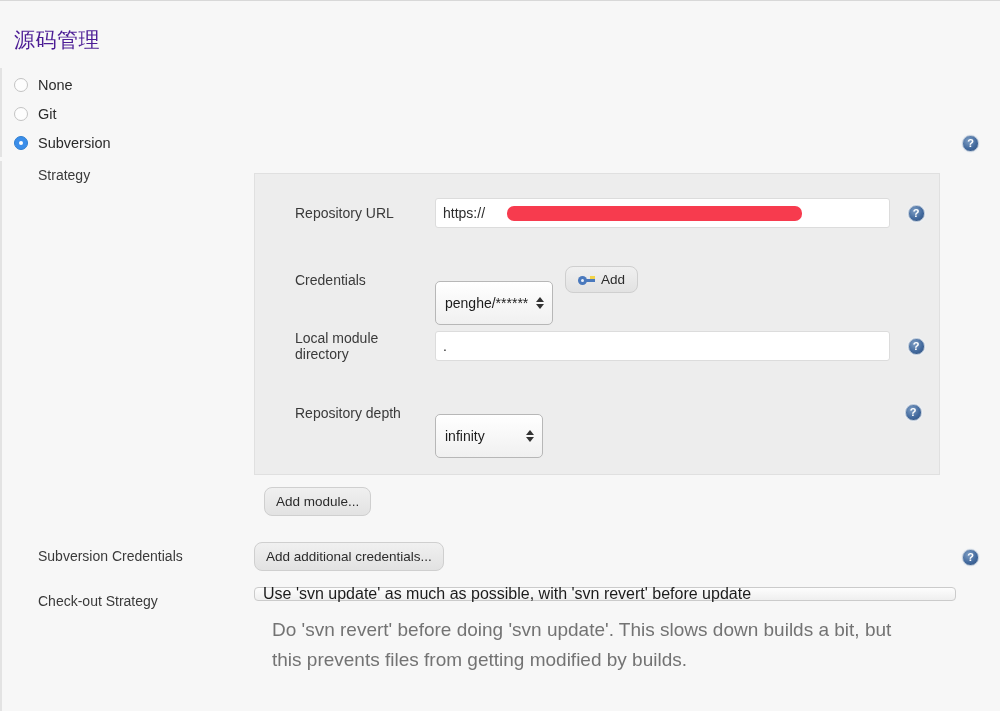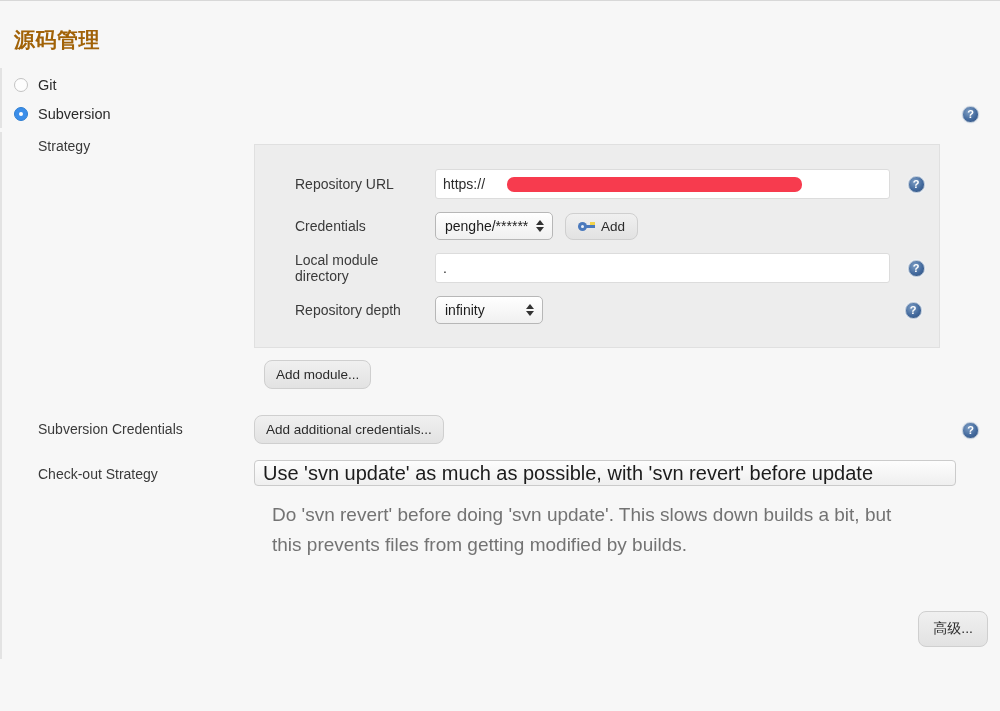--- a/index.html
+++ b/index.html
@@ -17,22 +17,22 @@
     position: relative;
     width: 1000px;
     height: 711px;
     background: #f7f7f7;
     border-top: 1px solid #d8d8d8;
   }
 
   
   .page-title {
     font-size: 21px;
-    font-weight: bold;
-    color: #a16207;
+    font-weight: normal;
+    color: #4c1d95;
     padding: 11px 0 0 14px;
     letter-spacing: 0.5px;
   }
 
   
   .scm-block {
     margin-top: 10px;
     border-left: 2px solid #e3e3e3;
     padding: 2px 0 0 0;
   }
@@ -172,32 +172,33 @@
     height: 15px;
     width: 295px;
     background: #f73b4e;
     border-radius: 7px;
     margin-left: 1px;
     vertical-align: middle;
   }
 
   
   .select {
-    height: 28px;
+    height: 44px;
     background: linear-gradient(#ffffff, #f0f0f0);
     border: 1px solid #b7b7b7;
     border-radius: 5px;
     display: inline-flex;
     align-items: center;
     padding: 0 24px 0 9px;
     font-size: 14px;
     color: #1c1c1c;
     position: relative;
     white-space: nowrap;
     overflow: hidden;
+    margin-top: 47px;
   }
   .select .arrows {
     position: absolute;
     right: 8px;
     top: 50%;
     transform: translateY(-50%);
     display: flex;
     flex-direction: column;
     line-height: 0;
   }
@@ -206,29 +207,29 @@
     width: 0; height: 0;
     border-left: 4px solid transparent;
     border-right: 4px solid transparent;
   }
   .select .arrows i.up { border-bottom: 5px solid #333; margin-bottom: 2px; }
   .select .arrows i.dn { border-top: 5px solid #333; }
   .select-cred { width: 118px; }
   .select-depth { width: 108px; }
 
   .select-wide {
-    height: 26px;
+    height: 14px;
     width: 100%;
     background: linear-gradient(#fdfdfd, #efefef);
     border: 1px solid #cbcbcb;
     border-radius: 4px;
     display: flex;
     align-items: center;
     padding: 0 28px 0 8px;
-    font-size: 20px;
+    font-size: 16px;
     color: #1c1c1c;
     position: relative;
   }
 
   
   .btn {
     background: linear-gradient(#f0f0f0, #e2e2e2);
     border: 1px solid #cfcfcf;
     border-radius: 8px;
     font-size: 13.5px;
@@ -311,20 +312,24 @@
 </style>
 </head>
 <body>
 
 <div class="page">
 
   <h1 class="page-title">源码管理</h1>
 
   <div class="scm-block">
 
+    <div class="radio-row">
+      <span class="radio"></span>
+      <span class="radio-label">None</span>
+    </div>
 
     <div class="radio-row">
       <span class="radio"></span>
       <span class="radio-label">Git</span>
     </div>
 
     <div class="radio-row">
       <span class="radio checked"></span>
       <span class="radio-label">Subversion</span>
       <span class="help help-abs"></span>

